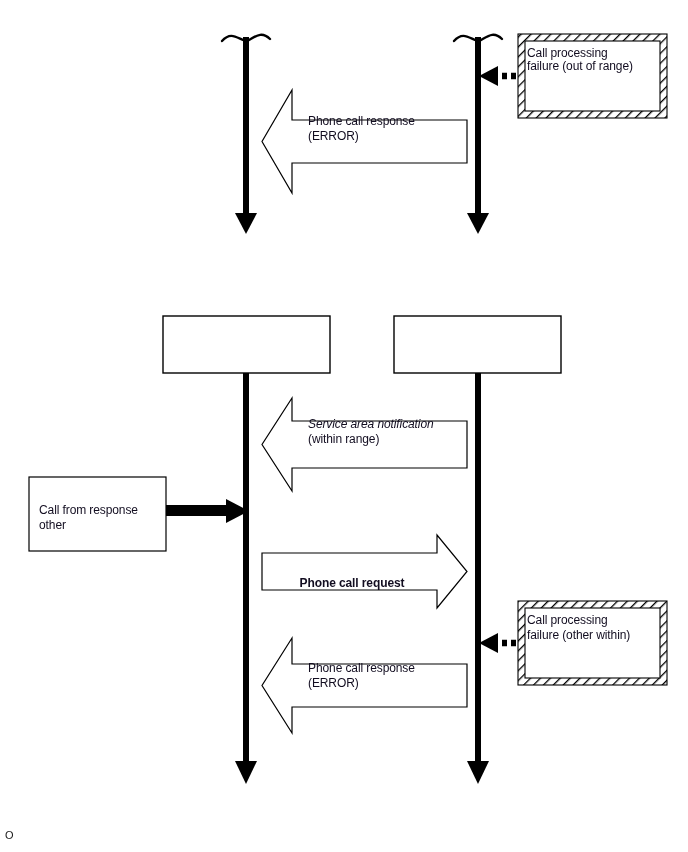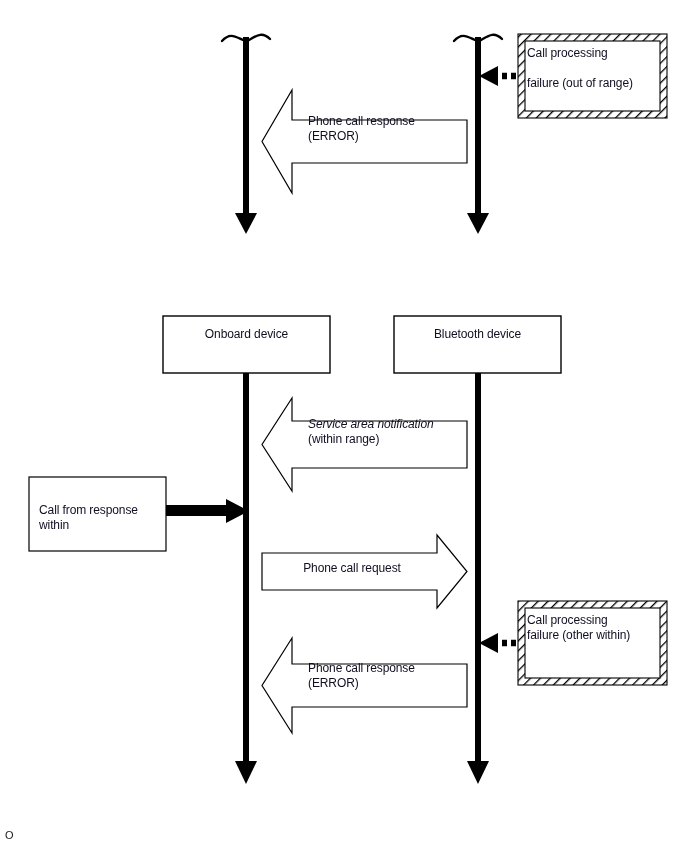--- a/index.html
+++ b/index.html
@@ -134,33 +134,31 @@
 
     <g>
       <polygon points="467,664 292,664 292,638 262,685.5 292,733 292,707 467,707" fill="#ffffff" stroke="#000000" stroke-width="1.2" stroke-linejoin="miter"></polygon>
     </g>
   </svg>
 
   <div class="lbl" style="left:308px; top:114px;">Phone call response</div>
   <div class="lbl" style="left:308px; top:129px;">(ERROR)</div>
 
   <div class="lbl" style="left:527px; top:46px;">Call processing</div>
-  <div class="lbl" style="left:527px; top:76px;">failure (out of range)</div>
+  <div class="lbl" style="left:527px; top:59px;">failure (out of range)</div>
 
-  <div class="lbl center" style="left:163px; top:327px; width:167px;">Onboard device</div>
 
-  <div class="lbl center" style="left:394px; top:327px; width:167px;">Bluetooth device</div>
 
   <div class="lbl" style="left:308px; top:417px;font-style:italic;">Service area notification</div>
   <div class="lbl" style="left:308px; top:432px;">(within range)</div>
 
   <div class="lbl" style="left:39px; top:503px;">Call from response</div>
-  <div class="lbl" style="left:39px; top:518px;">within</div>
+  <div class="lbl" style="left:39px; top:518px;">other</div>
 
-  <div class="lbl center" style="left:262px; top:561px; width:180px;">Phone call request</div>
+  <div class="lbl center" style="left:262px; top:576px; width:180px;font-weight:bold;">Phone call request</div>
 
   <div class="lbl" style="left:527px; top:613px;">Call processing</div>
   <div class="lbl" style="left:527px; top:628px;">failure (other within)</div>
 
   <div class="lbl" style="left:308px; top:661px;">Phone call response</div>
   <div class="lbl" style="left:308px; top:676px;">(ERROR)</div>
 
   <div class="corner-mark">O</div>
 
 </div>

